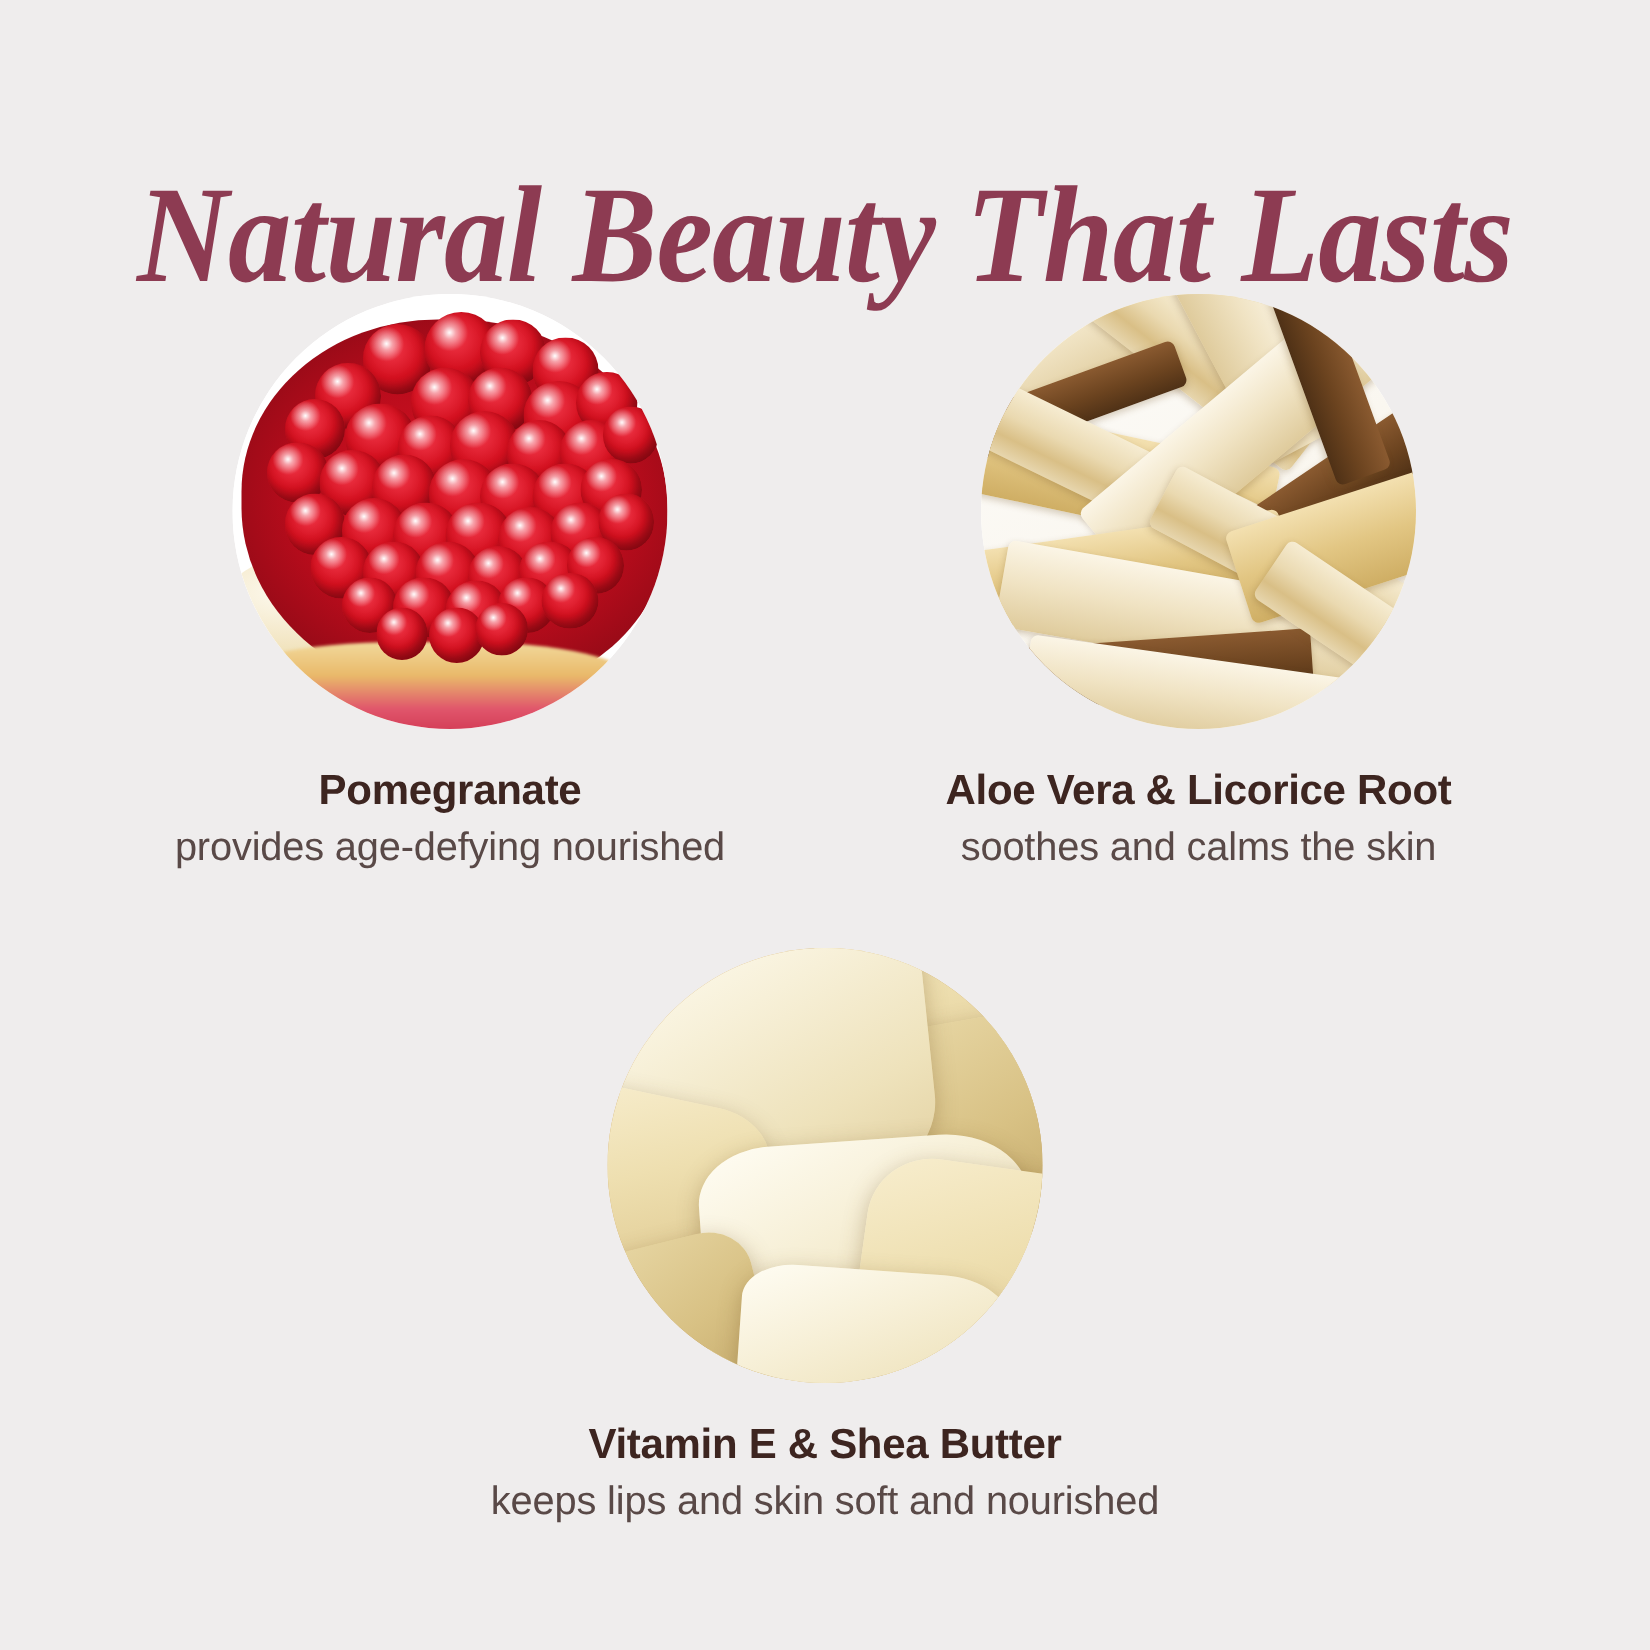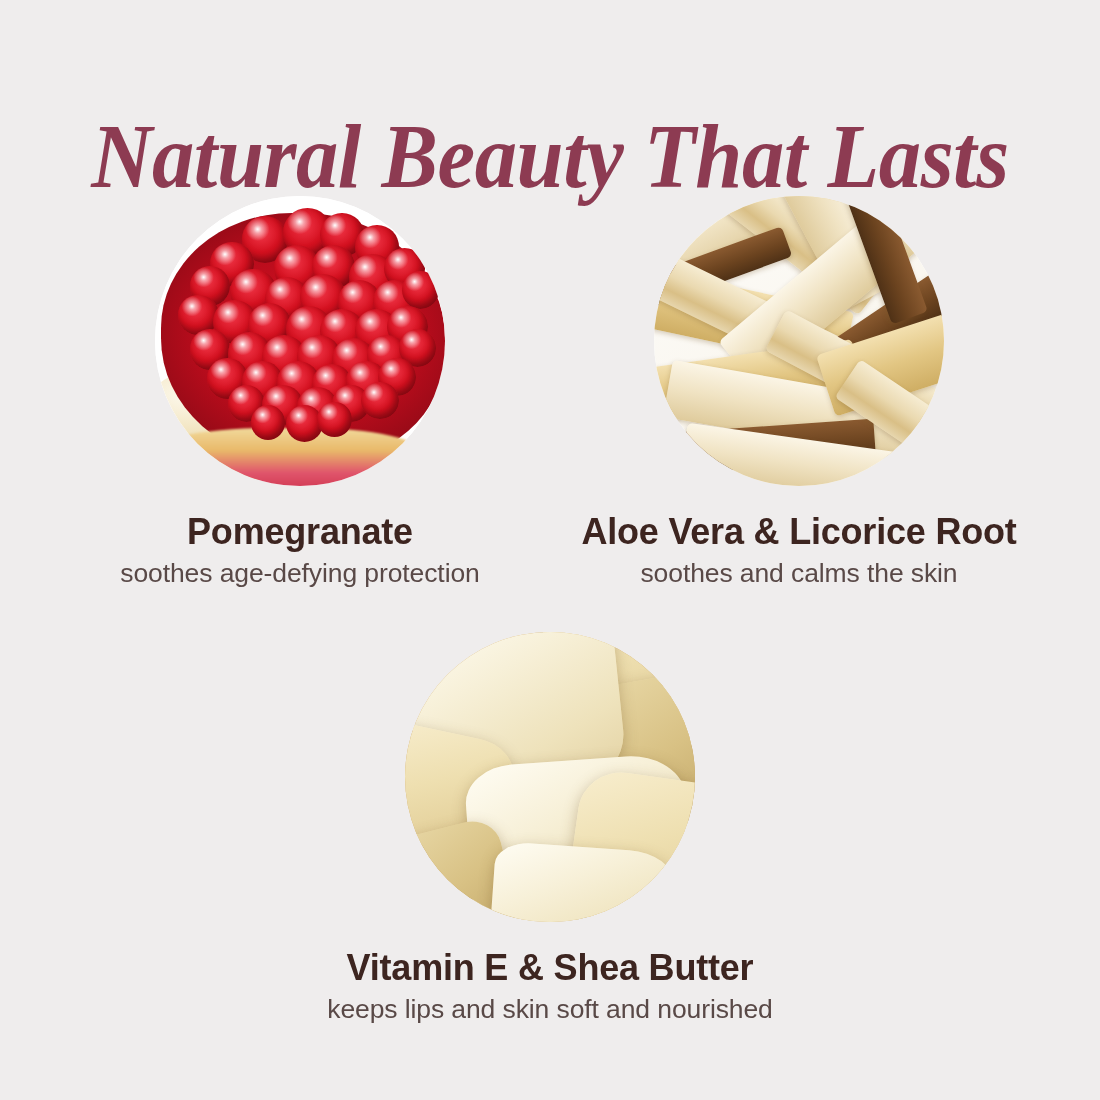--- a/index.html
+++ b/index.html
@@ -57,21 +57,21 @@
     height: 290px;
     margin: 0 auto;
     border-radius: 50%;
     overflow: hidden;
     position: relative;
     background: #ffffff;
   }
 
   .feature-title {
     margin-top: 26px;
-    font-size: 36px;
+    font-size: 28px;
     font-weight: 700;
     color: #3d2520;
     letter-spacing: -0.2px;
     line-height: 1.1;
   }
   .feature-desc {
     margin-top: 6px;
     font-size: 26.5px;
     font-weight: 400;
     color: #594947;
@@ -207,21 +207,21 @@
           <div class="aril" style="left:37%;top:65%;width:14%;height:14%"></div>
           <div class="aril" style="left:49%;top:66%;width:14%;height:14%"></div>
           <div class="aril" style="left:61%;top:65%;width:13%;height:13%"></div>
           <div class="aril" style="left:71%;top:64%;width:13%;height:13%"></div>
           <div class="aril" style="left:33%;top:72%;width:12%;height:12%"></div>
           <div class="aril" style="left:45%;top:72%;width:13%;height:13%"></div>
           <div class="aril" style="left:56%;top:71%;width:12%;height:12%"></div>
         </div>
     </div>
     <div class="feature-title">Pomegranate</div>
-    <div class="feature-desc">soothes age-defying protection</div>
+    <div class="feature-desc">provides age-defying nourished</div>
   </div>
 
   <div class="feature feature-3">
     <div class="circle-wrap">
       <div class="shea-bg"></div>
       <div id="chunks">
           <div class="chunk warm" style="left:46%;top:-14%;width:64%;height:50%;transform:rotate(14deg);border-radius:14% 30% 22% 18%"></div>
           <div class="chunk deep" style="left:62%;top:16%;width:52%;height:46%;transform:rotate(-10deg);border-radius:22% 16% 26% 20%"></div>
           <div class="chunk " style="left:2%;top:-6%;width:72%;height:62%;transform:rotate(-6deg);border-radius:26% 18% 30% 22%"></div>
           <div class="chunk warm" style="left:-14%;top:34%;width:50%;height:40%;transform:rotate(12deg);border-radius:24% 28% 18% 26%"></div>

